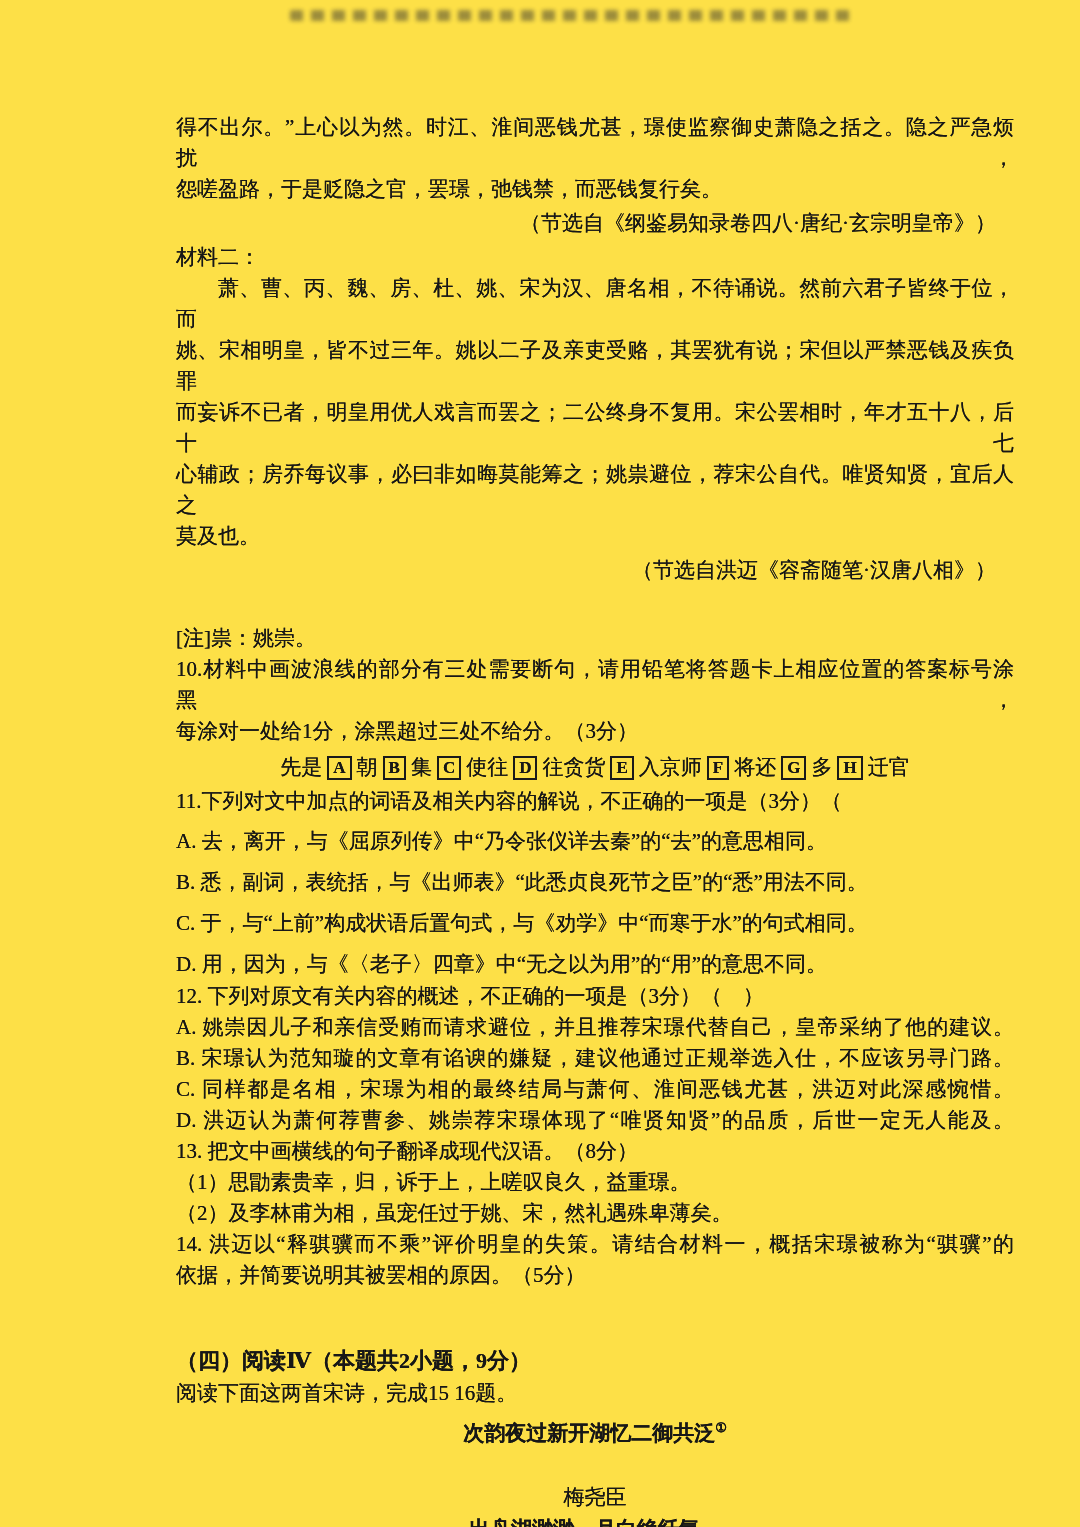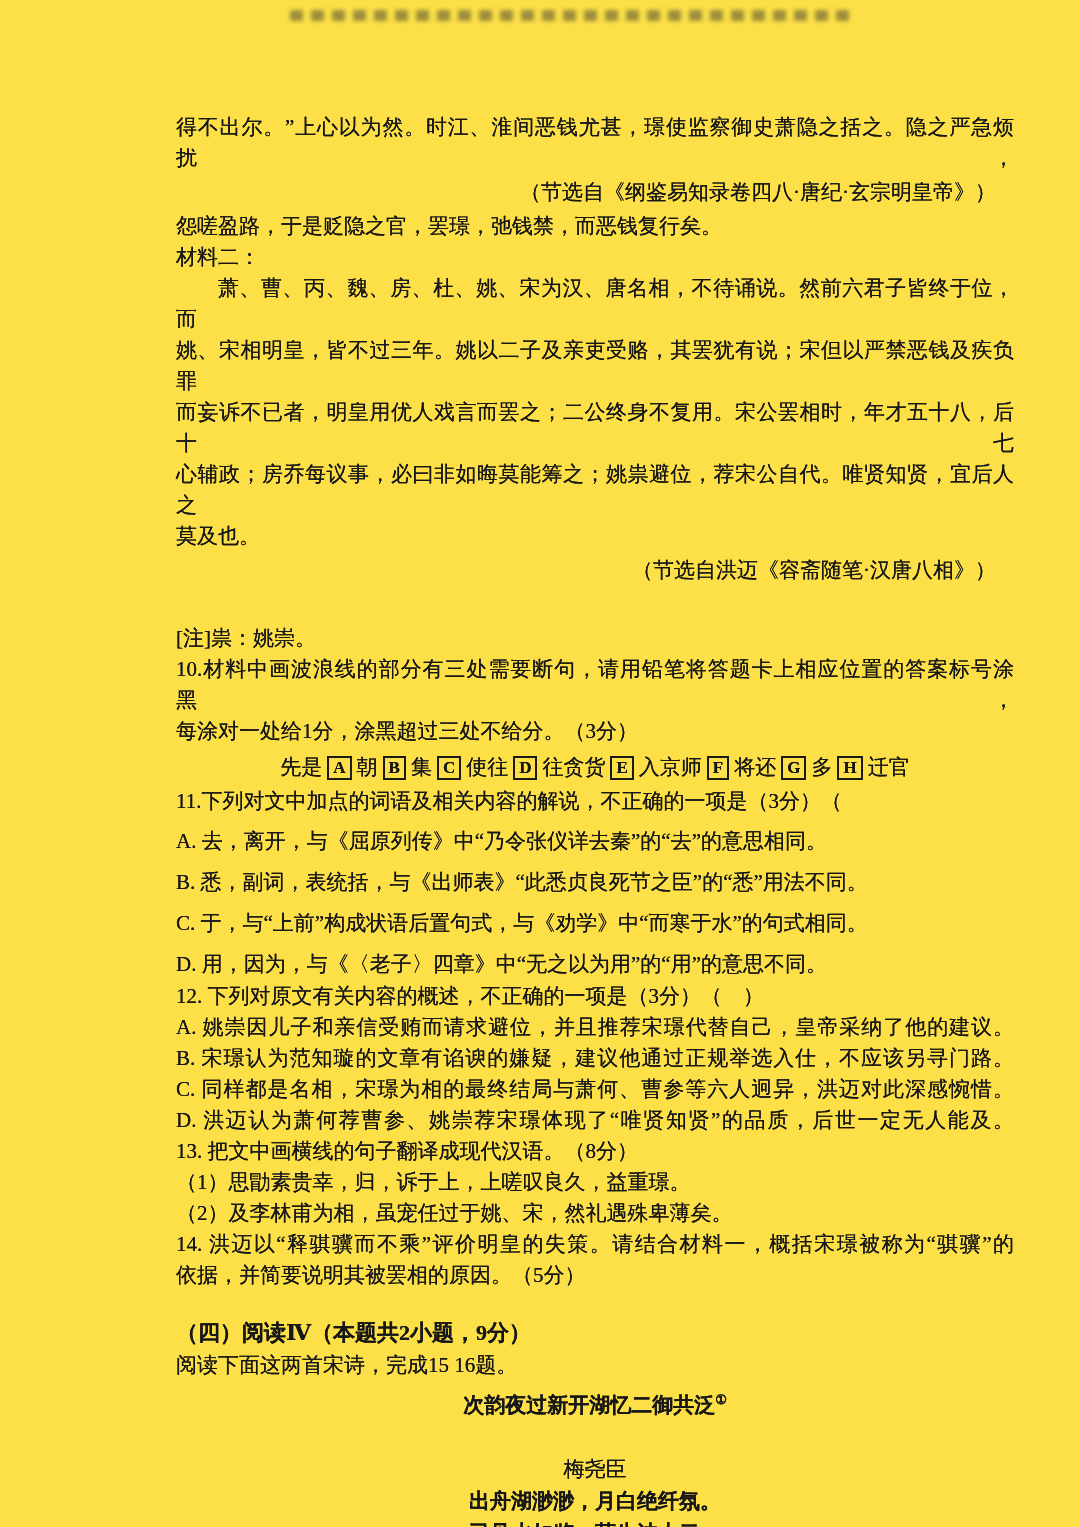--- a/index.html
+++ b/index.html
@@ -13,21 +13,21 @@
     text-shadow:0 0 .4px currentColor; 
   }
   .content{position:absolute;left:176px;top:112px;width:838px;}
   .line{font-size:21px;line-height:31px;}
   .j{text-align:justify;text-align-last:justify;}
   .right{text-align:right;padding-right:18px;}
   .indent{text-indent:2em;}
   .center{text-align:center;}
   .src{margin-top:3px;margin-bottom:3px;}
   .opt11{line-height:33px;margin-top:8px;}
-  .sec-gap{margin-top:26px;}
+  .sec-gap{margin-top:54px;}
   .sec-head{font-weight:bold;font-size:22px;line-height:32px;}
   .intro{line-height:32px;}
   .poem-title{font-weight:bold;font-size:21px;line-height:34px;margin-top:2px;}
   .poem-title sup{font-size:13px;font-weight:bold;}
   .poet{line-height:32px;margin-top:31px;}
   .poem-line{font-weight:bold;font-size:21px;line-height:32px;}
   .abox{
     display:inline-block;
     border:2px solid #1a1a1a;
     line-height:20px;
@@ -50,22 +50,22 @@
 </style>
 </head>
 <body>
 
 <div class="page">
   <div class="smudge"></div>
 
   <div class="content">
 
     <div class="line j">得不出尔。”上心以为然。时江、淮间恶钱尤甚，璟使监察御史萧隐之括之。隐之严急烦扰，</div>
+    <div class="line">怨嗟盈路，于是贬隐之官，罢璟，弛钱禁，而恶钱复行矣。</div>
     <div class="line right src">（节选自《纲鉴易知录卷四八·唐纪·玄宗明皇帝》）</div>
-    <div class="line">怨嗟盈路，于是贬隐之官，罢璟，弛钱禁，而恶钱复行矣。</div>
 
     <div class="line">材料二：</div>
     <div class="line j indent">萧、曹、丙、魏、房、杜、姚、宋为汉、唐名相，不待诵说。然前六君子皆终于位，而</div>
     <div class="line j">姚、宋相明皇，皆不过三年。姚以二子及亲吏受赂，其罢犹有说；宋但以严禁恶钱及疾负罪</div>
     <div class="line j">而妄诉不已者，明皇用优人戏言而罢之；二公终身不复用。宋公罢相时，年才五十八，后十七</div>
     <div class="line j">心辅政；房乔每议事，必曰非如晦莫能筹之；姚祟避位，荐宋公自代。唯贤知贤，宜后人之</div>
     <div class="line">莫及也。</div>
     <div class="line right src">（节选自洪迈《容斋随笔·汉唐八相》）</div>
     <div class="line note-line">[注]祟：姚崇。</div>
 
@@ -77,21 +77,21 @@
 
     <div class="line">11.下列对文中加点的词语及相关内容的解说，不正确的一项是（3分）（</div>
     <div class="line opt11">A. 去，离开，与《屈原列传》中“乃令张仪详去秦”的“去”的意思相同。</div>
     <div class="line opt11">B. 悉，副词，表统括，与《出师表》“此悉贞良死节之臣”的“悉”用法不同。</div>
     <div class="line opt11">C. 于，与“上前”构成状语后置句式，与《劝学》中“而寒于水”的句式相同。</div>
     <div class="line opt11">D. 用，因为，与《〈老子〉四章》中“无之以为用”的“用”的意思不同。</div>
 
     <div class="line">12. 下列对原文有关内容的概述，不正确的一项是（3分）（　）</div>
     <div class="line j">A. 姚崇因儿子和亲信受贿而请求避位，并且推荐宋璟代替自己，皇帝采纳了他的建议。</div>
     <div class="line j">B. 宋璟认为范知璇的文章有谄谀的嫌疑，建议他通过正规举选入仕，不应该另寻门路。</div>
-    <div class="line j">C. 同样都是名相，宋璟为相的最终结局与萧何、曹参等六人迥异，洪迈对此深感惋惜。</div>
+    <div class="line j">C. 同样都是名相，宋璟为相的最终结局与萧何、淮间恶钱尤甚，洪迈对此深感惋惜。</div>
     <div class="line j">D. 洪迈认为萧何荐曹参、姚崇荐宋璟体现了“唯贤知贤”的品质，后世一定无人能及。</div>
 
     <div class="line">13. 把文中画横线的句子翻译成现代汉语。（8分）</div>
     <div class="line">（1）思勖素贵幸，归，诉于上，上嗟叹良久，益重璟。</div>
     <div class="line">（2）及李林甫为相，虽宠任过于姚、宋，然礼遇殊卑薄矣。</div>
 
     <div class="line j">14. 洪迈以“释骐骥而不乘”评价明皇的失策。请结合材料一，概括宋璟被称为“骐骥”的</div>
     <div class="line">依据，并简要说明其被罢相的原因。（5分）</div>
 
     <div class="sec-head sec-gap">（四）阅读Ⅳ（本题共2小题，9分）</div>

